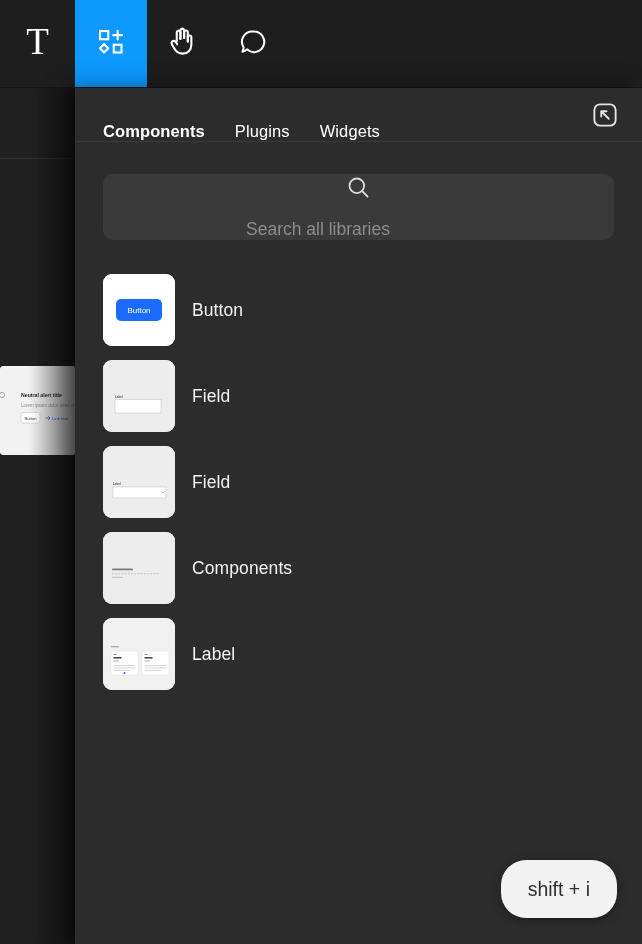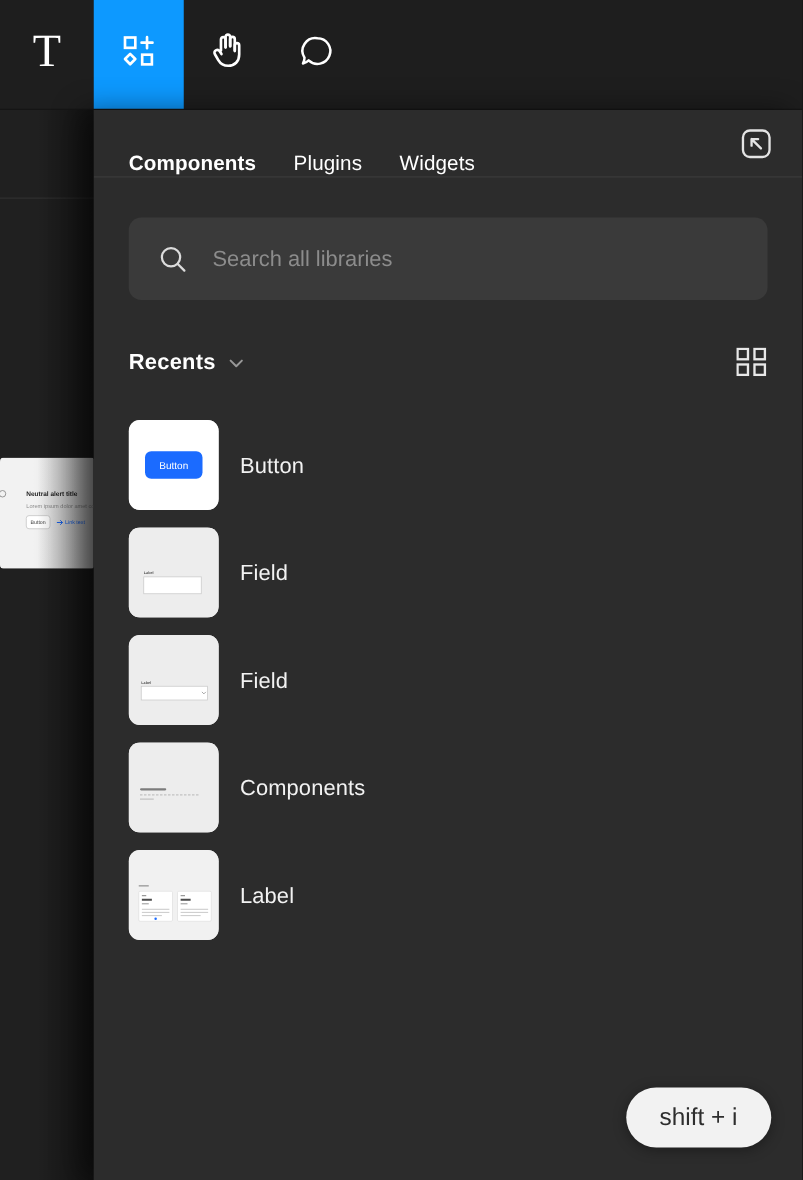--- a/index.html
+++ b/index.html
@@ -55,21 +55,21 @@
   .tab.active { color:#ffffff; font-weight:700; }
   .popout-btn {
     position:absolute; right:20px; top:50%; transform:translateY(-50%);
     width:34px; height:34px; display:flex; align-items:center; justify-content:center;
     cursor:pointer;
   }
 
   .searchbox {
     margin:32px 28px 0; height:66px; background:#3a3a3a;
     border-radius:10px; display:flex; align-items:center;
-    padding:0 22px; gap:18px;
+    padding:0 22px; gap:18px;flex-direction:column;
   }
   .searchbox input {
     flex:1; background:transparent; border:none; outline:none;
     font-family:"Liberation Sans", sans-serif;
     font-size:17.5px; color:#e6e6e6;
   }
   .searchbox input::placeholder { color:#8c8c8c; }
 
   .section-row {
     margin:36px 28px 0; height:26px; display:flex; align-items:center; gap:10px;
@@ -81,21 +81,21 @@
   .list { margin-left:28px; padding-top:34px; }
   .row { display:flex; align-items:center; height:72px; margin-bottom:14px; cursor:pointer; }
   .thumb {
     width:72px; height:72px; border-radius:9px; overflow:hidden; flex:none;
     background:#ededed;
   }
   .thumb svg { display:block; }
   .row-label { margin-left:17px; font-size:17.5px; color:#f2f2f2; letter-spacing:0.1px; }
 
   .shortcut-pill {
-    position:absolute; right:25px; bottom:26px; height:48px;
+    position:absolute; right:25px; bottom:26px; height:58px;
     padding:0 27px; border-radius:25px; background:#f2f2f2;
     display:flex; align-items:center; color:#2e2e2e; font-size:19.5px;
     box-shadow:0 2px 10px rgba(0,0,0,0.35);
   }
 </style>
 </head>
 <body>
 
 <div class="app">
 
@@ -171,36 +171,20 @@
     </div>
 
     <div class="searchbox">
       <svg width="27" height="27" viewBox="0 0 24 24" fill="none" stroke="#dcdcdc" stroke-width="1.6" stroke-linecap="round">
         <circle cx="10.5" cy="10.5" r="6.5"></circle>
         <path d="M15.3 15.3L20 20"></path>
       </svg>
       <input type="text" placeholder="Search all libraries" style="">
     </div>
 
-    <div class="section-row">
-      <span class="section-title">Recents</span>
-      <span class="section-chevron">
-        <svg width="12" height="8" viewBox="0 0 12 8" fill="none" stroke="#979797" stroke-width="1.6" stroke-linecap="round" stroke-linejoin="round">
-          <path d="M1.5 1.5L6 6l4.5-4.5"></path>
-        </svg>
-      </span>
-      <span class="grid-toggle">
-        <svg width="25" height="23" viewBox="0 0 24 22" fill="none" stroke="#e8e8e8" stroke-width="1.8">
-          <rect x="1" y="1" width="8" height="8"></rect>
-          <rect x="14" y="1" width="8" height="8"></rect>
-          <rect x="1" y="13" width="8" height="8"></rect>
-          <rect x="14" y="13" width="8" height="8"></rect>
-        </svg>
-      </span>
-    </div>
 
     <div class="list">
 
       <div class="row">
         <div class="thumb">
           <svg width="72" height="72" viewBox="0 0 72 72">
             <rect width="72" height="72" fill="#ffffff"></rect>
             <rect x="13" y="25" width="46" height="22" rx="5" fill="#1b6bff"></rect>
             <text x="36" y="39" font-size="8" font-weight="500" fill="#ffffff" text-anchor="middle">Button</text>
           </svg>

